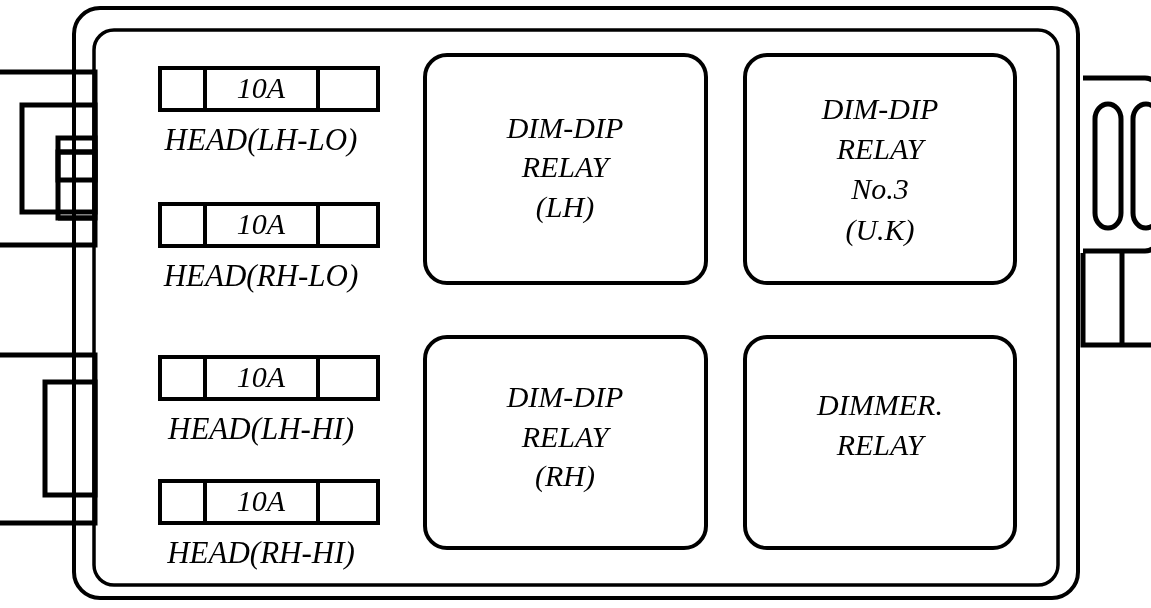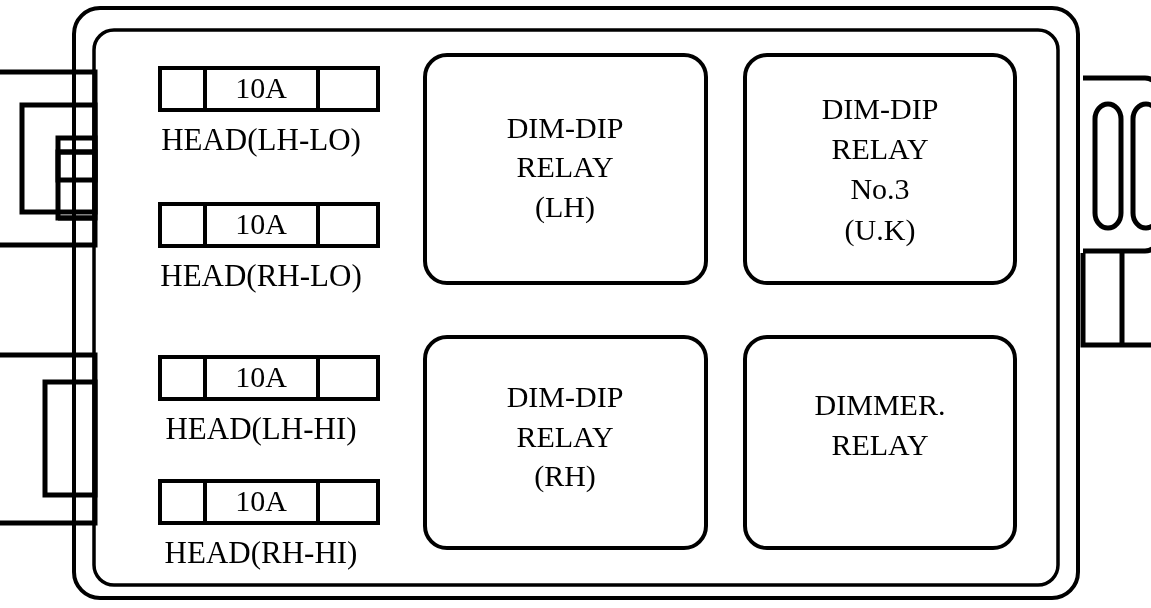--- a/index.html
+++ b/index.html
@@ -11,20 +11,21 @@
     width: 1151px;
     height: 608px;
     overflow: hidden;
     font-family: "Liberation Serif", "DejaVu Serif", serif;
   }
   #diagram-root {
     position: relative;
     width: 1063px;
     height: 608px;
     background: #ffffff;
+    font-style: italic;
   }
   svg#fuse-box-svg {
     display: block;
     width: 1151px;
     height: 608px;
   }
   .stroke-shape {
     fill: none;
     stroke: #000000;
     stroke-width: 4;

